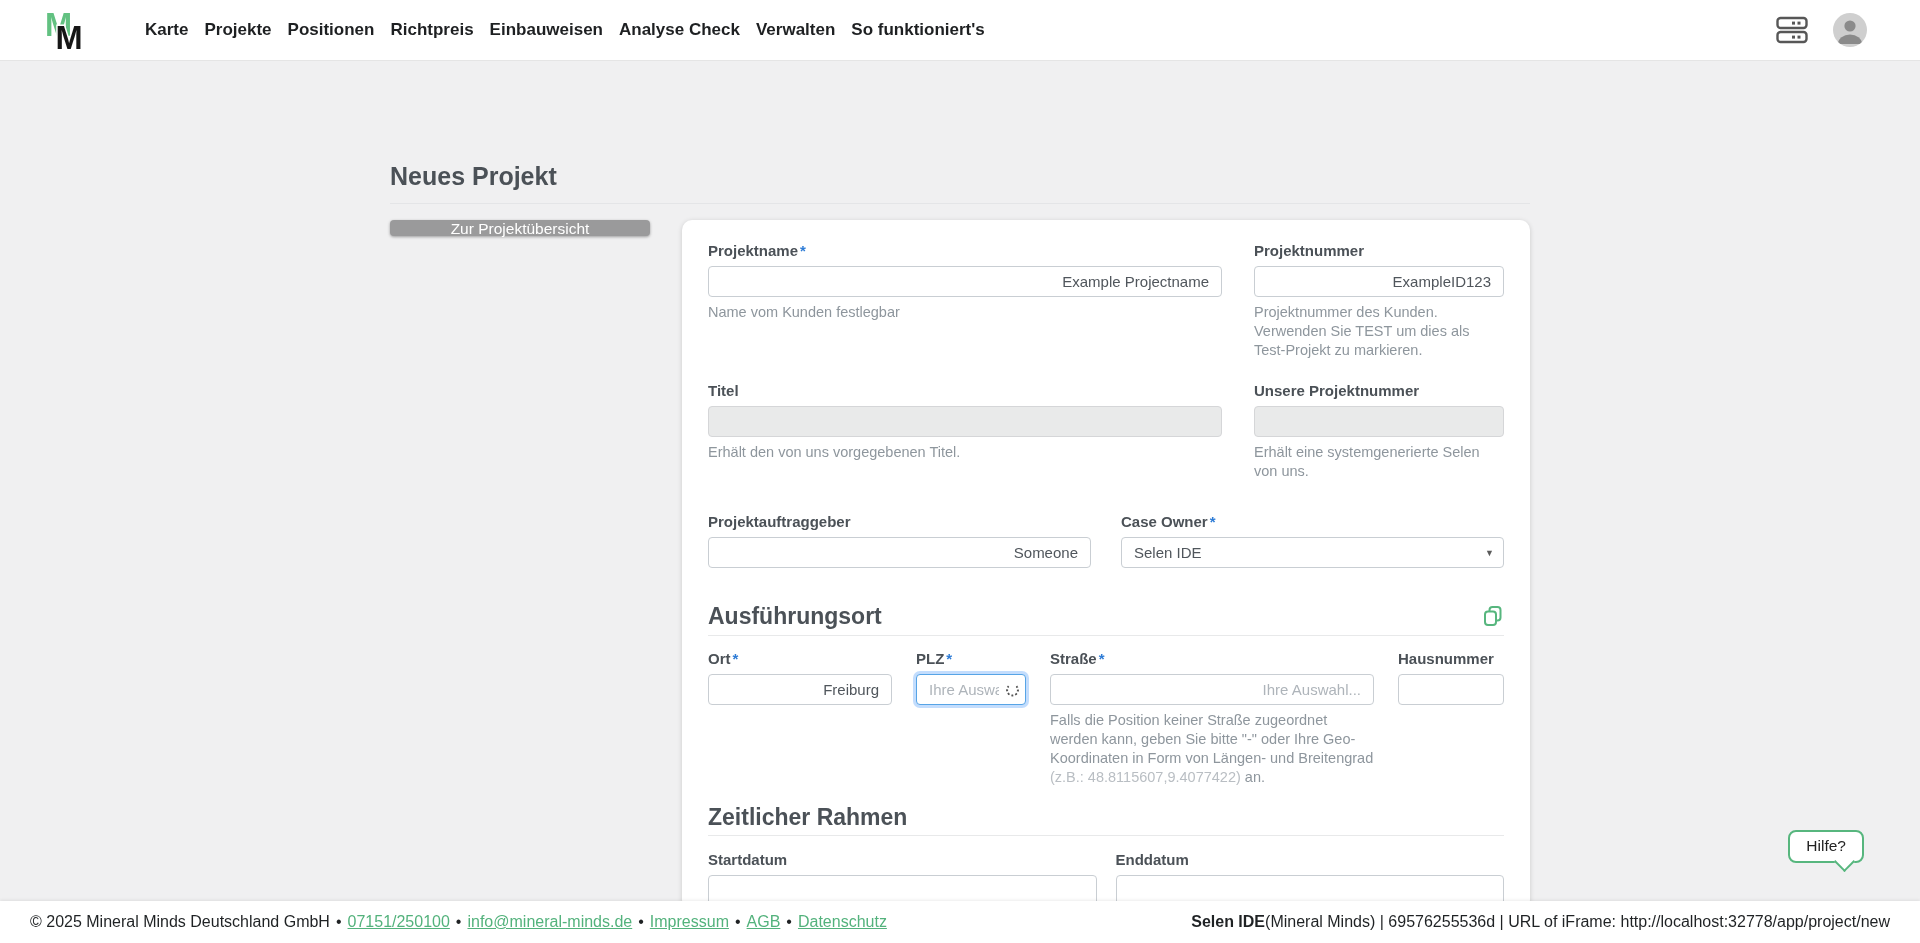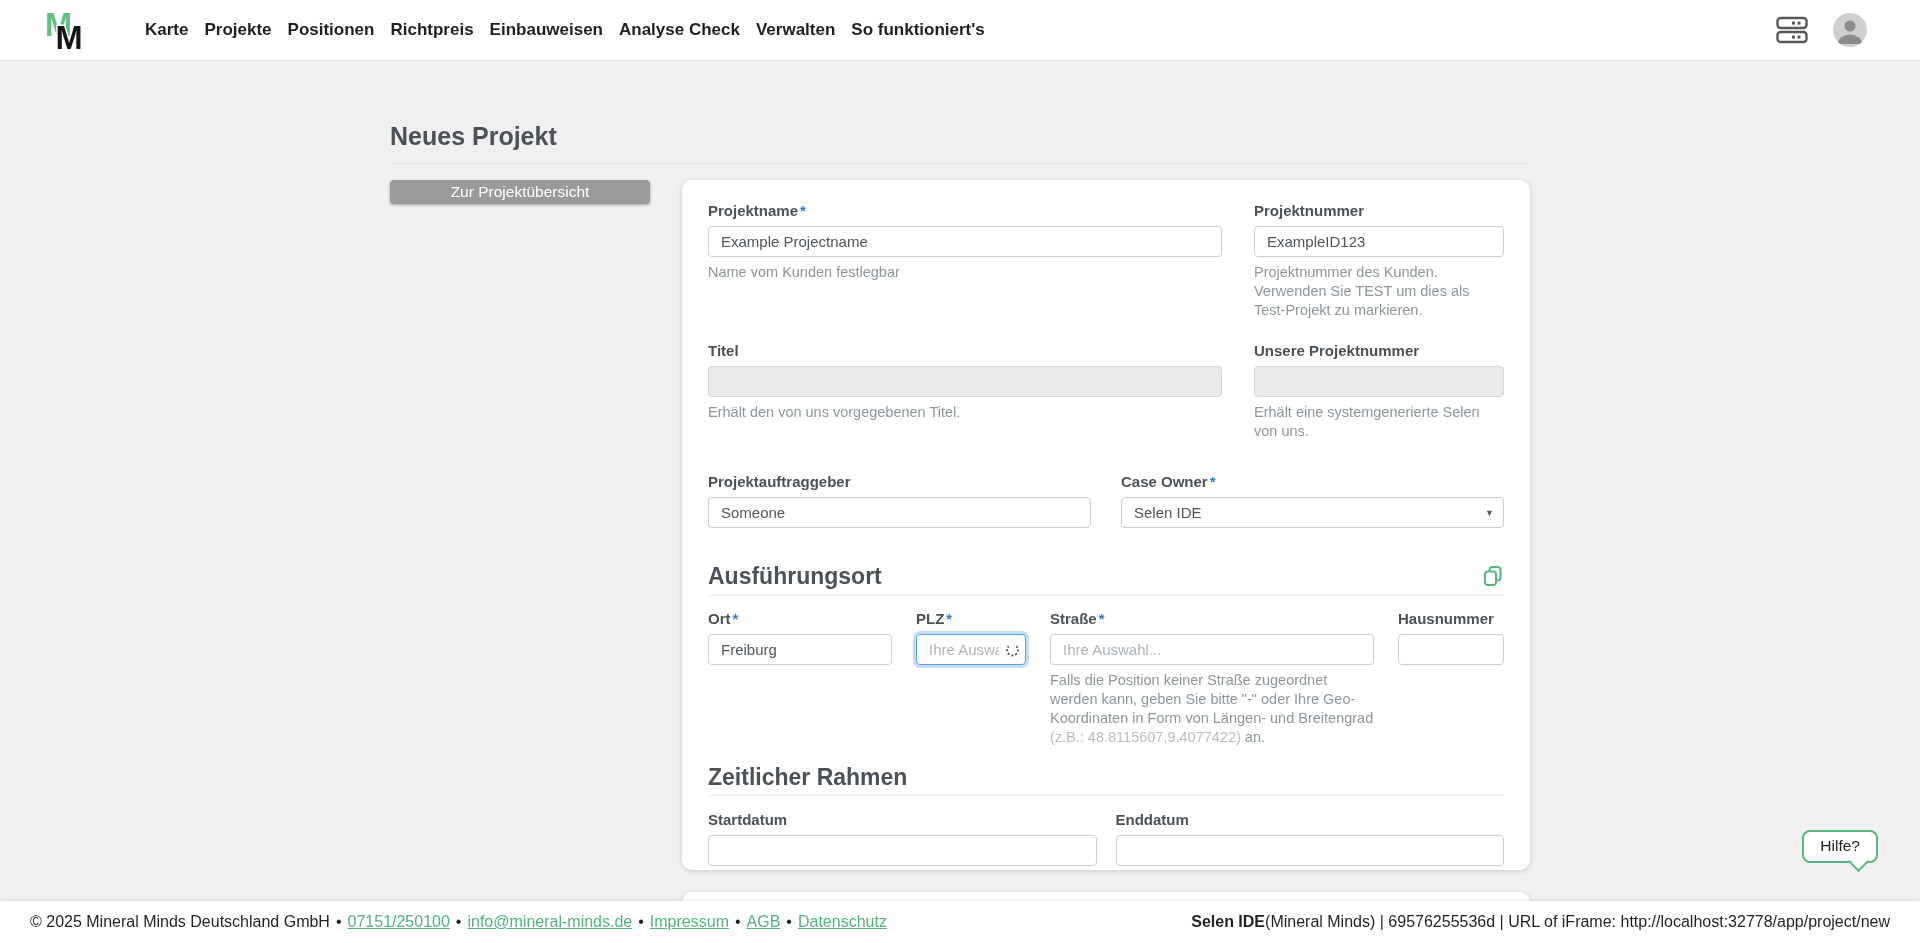--- a/index.html
+++ b/index.html
@@ -21,27 +21,27 @@
   .logo { width: 50px; height: 46px; margin-right: 50px; flex: none; }
   .nav-items { display: flex; align-items: center; gap: 16px; list-style: none; }
   .nav-item {
     font-size: 17px; font-weight: 700; color: #1e2022;
     cursor: pointer; white-space: nowrap;
   }
   .nav-right { margin-left: auto; display: flex; align-items: center; gap: 24px; }
 
   
   .page { width: 1140px; margin: 0 auto; }
-  .page-title { padding-top: 61px; font-size: 25px; font-weight: 700; color: #4b5157; }
+  .page-title { padding-top: 61px; font-size: 25px; font-weight: 700; color: #4b5157; margin-top: 40px; }
   .title-rule { border: none; border-top: 1px solid #e4e5e7; margin-top: 12px; }
 
   .content-row { display: flex; gap: 32px; margin-top: 16px; align-items: flex-start; }
   .left-col { width: 260px; flex: none; }
   .back-btn {
-    width: 100%; height: 24px;
+    width: 100%; height: 16px;
     background: #9a9a9b; color: #fff;
     border: none; border-radius: 4px;
     font-family: "Liberation Sans", sans-serif;
     font-size: 15.5px; cursor: pointer;
     box-shadow: 0 1px 3px rgba(0,0,0,.35);
   }
 
   .card {
     flex: 1; background: #fff;
     border-radius: 10px;
@@ -62,21 +62,21 @@
     color: #4b5157; margin-bottom: 6px; line-height: 18px;
   }
   .req { color: #2e7cd6; margin-left: 2px; }
 
   .text-input {
     width: 100%; height: 31px;
     border: 1px solid #c9ced3; border-radius: 4px;
     padding: 0 12px;
     font-family: "Liberation Sans", sans-serif;
     font-size: 15px; color: #50565c;
-    background: #fff; outline: none;
+    background: #fff; outline: none; text-align: right;
   }
   .text-input::placeholder { color: #aeb4ba; }
   .text-input:disabled, .text-input.disabled {
     background: #e9eaea; border-color: #d5d6d8;
   }
   .input-focused {
     border: 1px solid #57a4e6 !important;
     box-shadow: 0 0 0 3px rgba(96,165,250,.38);
   }
 
@@ -117,21 +117,21 @@
   .copy-btn { background: none; border: none; cursor: pointer; padding: 0; line-height: 0; }
 
   .next-card {
     margin-left: 292px; margin-top: 22px; height: 34px;
     background: #fff; border-radius: 10px;
     box-shadow: 0 1px 5px rgba(0,0,0,.16);
   }
 
   
   .help-bubble {
-    position: fixed; right: 42px; bottom: 80px;
+    position: fixed; right: 56px; bottom: 80px;
     background: #fff; border: 2px solid #57b67e;
     border-radius: 8px; padding: 5px 16px 6px;
     font-size: 15.5px; color: #222;
     cursor: pointer; z-index: 20;
     font-family: "Liberation Sans", sans-serif;
   }
   .help-bubble::after {
     content: ""; position: absolute;
     bottom: -8px; right: 10px;
     width: 13px; height: 13px;

